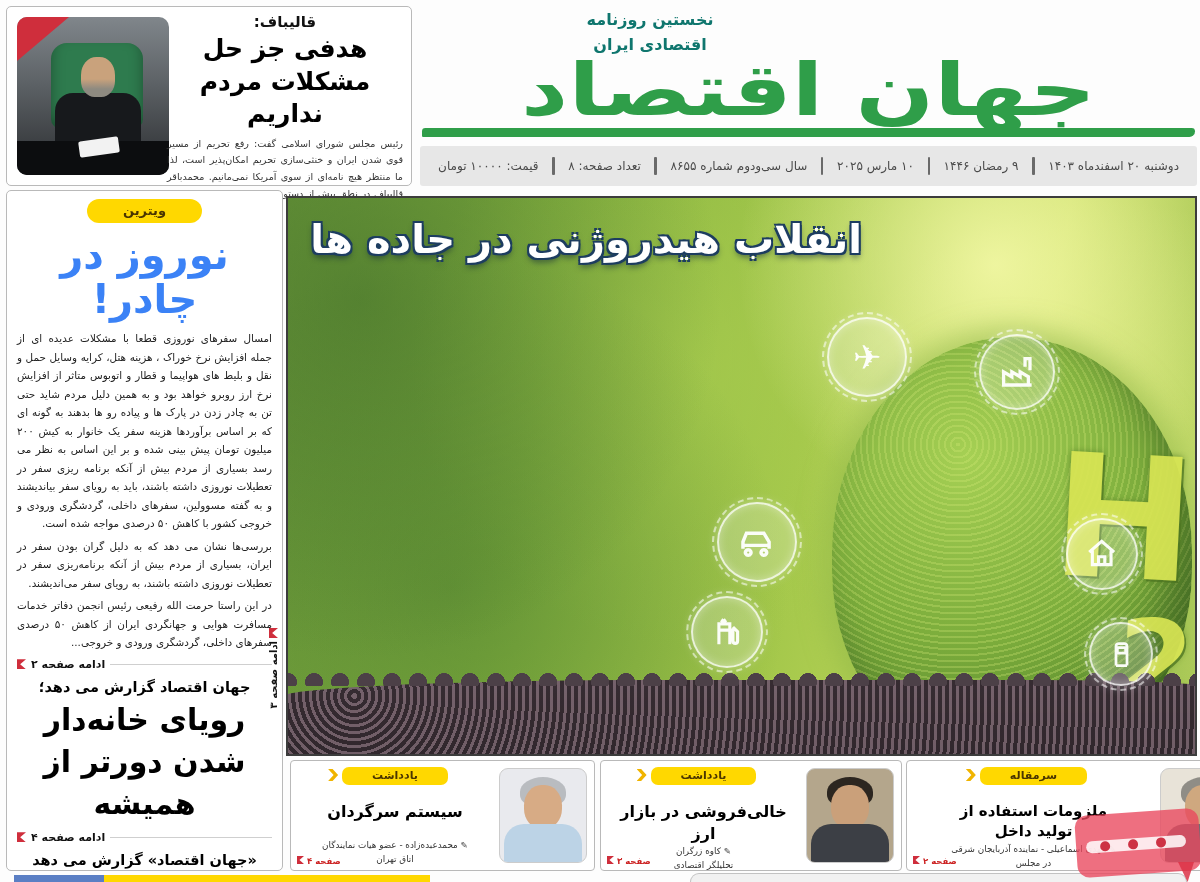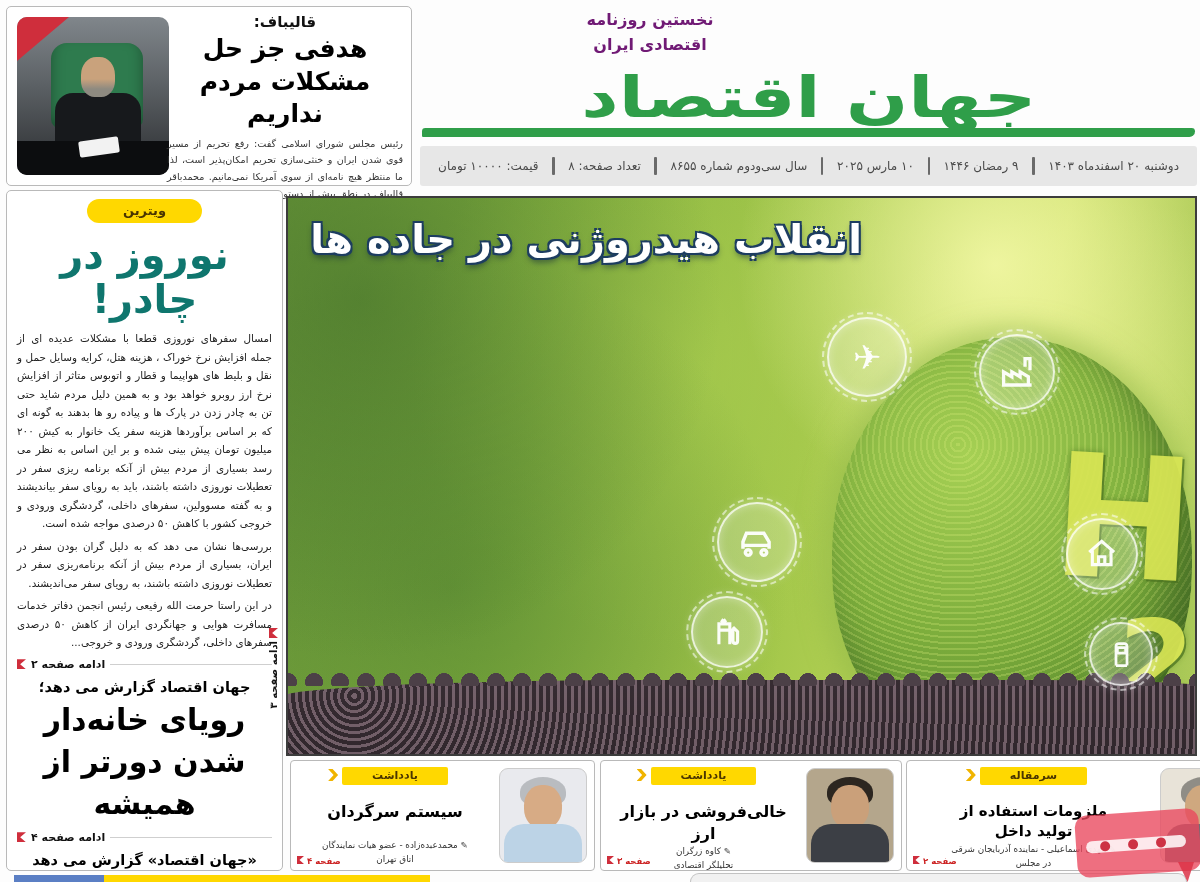--- a/index.html
+++ b/index.html
@@ -24,34 +24,34 @@
   .gov-photo .desk{position:absolute;left:0;bottom:0;width:100%;height:34px;background:#0c0d0f;}
   .gov-photo .paper{position:absolute;left:62px;bottom:20px;width:40px;height:16px;background:#f2f2f2;transform:rotate(-8deg);border-radius:2px;}
   .gov-text{position:absolute;right:8px;top:6px;width:236px;height:168px;text-align:center;}
   .gov-kicker{font-size:15px;font-weight:bold;color:#111;}
   .gov-headline{font-size:25px;font-weight:bold;line-height:1.3;color:#000000;margin-top:2px;}
   .gov-body{font-size:9.6px;line-height:1.75;color:#333;text-align:justify;margin-top:5px;direction:rtl;}
   .gov-pageref{font-size:12px;font-weight:bold;color:#000;text-align:left;margin-top:1px;}
 
   
   .masthead{position:absolute;left:420px;top:0;width:777px;height:142px;}
-  .brand-title{position:absolute;left:0;right:0;bottom:16px;text-align:center;font-size:57px;font-weight:bold;color:var(--brand_green);white-space:nowrap;line-height:1;}
+  .brand-title{position:absolute;left:0;right:0;bottom:16px;text-align:center;font-size:72px;font-weight:bold;color:var(--brand_green);white-space:nowrap;line-height:1;}
   .brand-title span{display:inline-block;transform:scaleX(1.28);}
   .brand-swoosh{position:absolute;left:2px;right:2px;bottom:5px;height:9px;background:var(--brand_green);border-radius:6px 6px 10px 2px;}
-  .brand-tagline{position:absolute;top:8px;left:150px;width:160px;text-align:center;font-size:16px;font-weight:bold;color:#701a75;line-height:1.55;}
+  .brand-tagline{position:absolute;top:8px;left:150px;width:160px;text-align:center;font-size:16px;font-weight:bold;color:#0f766e;line-height:1.55;}
 
   
   .dateline{position:absolute;left:420px;top:146px;width:777px;height:40px;background:var(--date_bg);border-radius:3px;display:flex;align-items:center;justify-content:space-between;padding:0 18px;direction:rtl;}
   .date-item{font-size:12px;color:#4a4a4a;white-space:nowrap;}
   .date-sep{width:2.5px;height:18px;background:#6a6a6a;border-radius:1px;}
 
   
   .left-col{position:absolute;left:6px;top:190px;width:277px;height:681px;border:1px solid #b9b9b9;border-radius:5px;background:#fff;padding:8px 10px;overflow:hidden;direction:rtl;text-align:center;}
   .badge{display:inline-block;background:var(--badge_yellow);color:#4a3500;font-size:13px;font-weight:bold;padding:4px 36px 5px;border-radius:12px;}
-  .vitrine-headline{font-size:40px;font-weight:bold;color:#0f766e;margin:10px 0 8px;line-height:1.1;}
+  .vitrine-headline{font-size:40px;font-weight:bold;color:#3b82f6;margin:10px 0 8px;line-height:1.1;}
   .body-par{font-size:10.4px;line-height:1.78;color:#222;text-align:justify;margin-bottom:4px;}
   .continue-row{display:flex;align-items:center;gap:5px;direction:ltr;margin:6px 0 8px;}
   .flag-icon{display:inline-block;width:9px;height:10px;background:var(--flag_red);clip-path:polygon(0 0,100% 0,35% 50%,100% 100%,0 100%);flex:0 0 auto;}
   .continue-label{font-size:11px;font-weight:bold;color:#111;white-space:nowrap;}
   .continue-line{flex:1;height:1px;background:#cfcfcf;}
   .kicker2{font-size:14.5px;font-weight:bold;color:#000;margin-top:8px;}
   .headline2{font-size:30px;font-weight:bold;line-height:1.4;color:#000;margin-top:4px;}
 
   
   .hero{position:absolute;left:286px;top:196px;width:911px;height:560px;border:2px solid #3c3c3c;overflow:hidden;
@@ -87,21 +87,21 @@
   .eco-svg{width:55%;height:55%;stroke:rgba(255,255,255,.95);fill:none;stroke-width:2;}
   .hero-continue{position:absolute;left:268px;top:628px;display:flex;flex-direction:column;align-items:center;gap:3px;}
   .hero-continue .vtext{writing-mode:vertical-rl;transform:rotate(180deg);font-size:10px;font-weight:bold;color:#111;white-space:nowrap;}
 
   
   .bottom-box{position:absolute;top:760px;height:111px;border:1px solid #b9b9b9;border-radius:4px;background:#fff;display:flex;direction:ltr;}
   .bb1{left:290px;width:305px;}
   .bb2{left:600px;width:302px;}
   .bb3{left:906px;width:350px;}
   .bb-text{flex:1;position:relative;text-align:center;padding:6px 6px 4px;direction:rtl;display:flex;flex-direction:column;align-items:center;}
-  .bb-badge{position:relative;background:var(--badge_yellow);color:#4a3500;font-size:11px;font-weight:bold;padding:2px 30px 3px;border-radius:2px;}
+  .bb-badge{position:relative;background:var(--badge_yellow);color:#4a3500;font-size:11px;font-weight:bold;padding:2px 30px 3px;border-radius:7px;}
   .bb-badge:before{content:"";position:absolute;left:-14px;top:2px;width:10px;height:12px;background:#f0b400;clip-path:polygon(0 0,45% 0,100% 50%,45% 100%,0 100%,55% 50%);}
   .bb-headline{font-size:16px;font-weight:bold;color:#000;line-height:1.35;margin-top:16px;flex:0 0 auto;}
   .bb-author{font-size:8.8px;color:#333;line-height:1.6;margin-top:auto;}
   .bb-pageref{position:absolute;left:6px;bottom:4px;display:flex;align-items:flex-start;gap:3px;direction:ltr;}
   .bb-pageref .flag-icon{width:7px;height:8px;}
   .bb-pageref span{font-size:8.5px;font-weight:bold;color:#c22;}
   .portrait{flex:0 0 auto;width:88px;height:95px;margin:7px 7px 7px 0;border:1px solid #ccc;border-radius:9px;overflow:hidden;position:relative;}
   .portrait .hair{position:absolute;left:50%;top:8px;transform:translateX(-50%);width:46px;height:30px;border-radius:50% 50% 40% 40%;}
   .portrait .face{position:absolute;left:50%;top:16px;transform:translateX(-50%);width:38px;height:44px;border-radius:46%;}
   .portrait .body{position:absolute;left:50%;bottom:-6px;transform:translateX(-50%);width:78px;height:44px;border-radius:20px 20px 0 0;}

